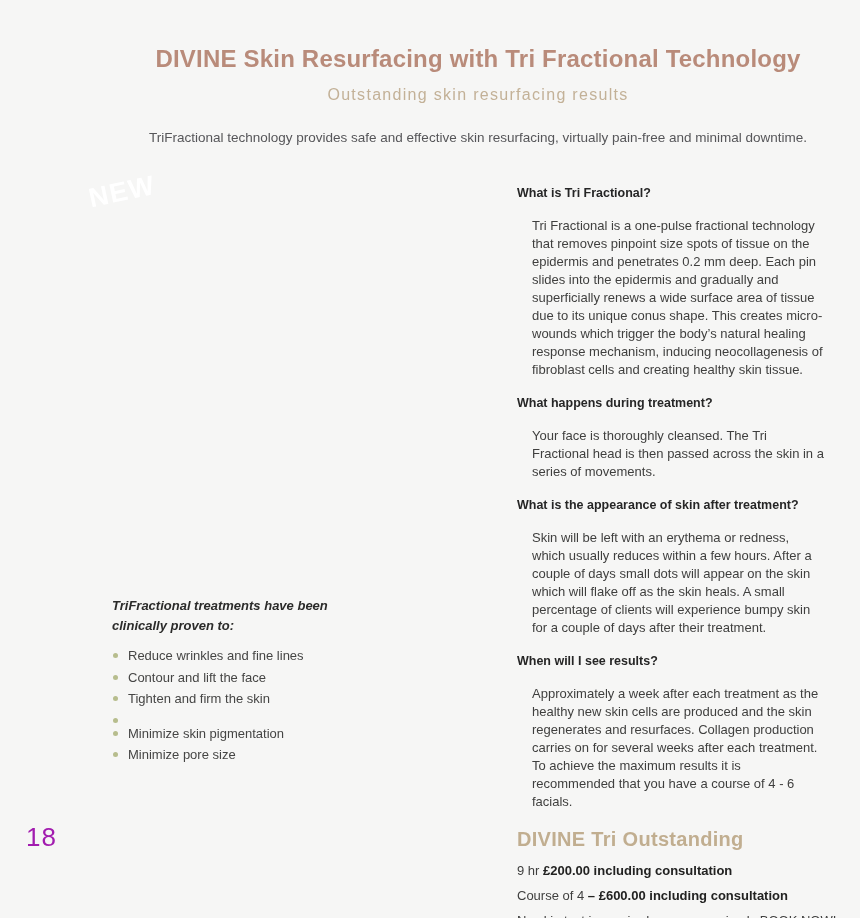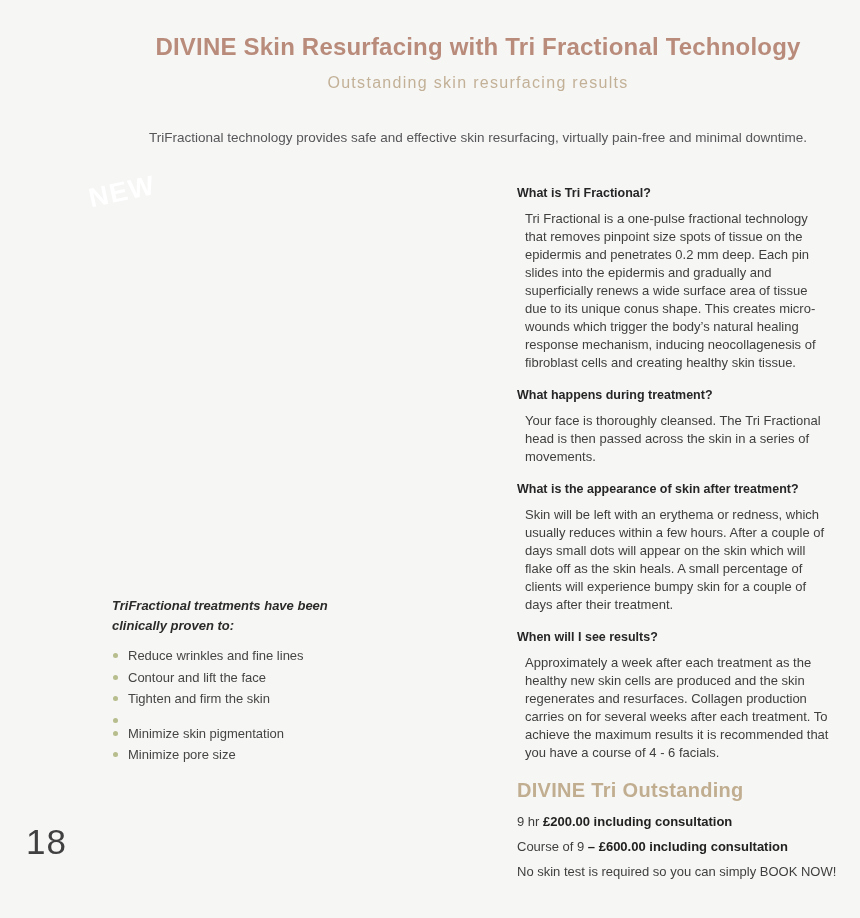--- a/index.html
+++ b/index.html
@@ -11,21 +11,21 @@
     overflow: hidden;
     -webkit-font-smoothing: antialiased;
   }
 
   
   .header {
     position: absolute; left: 96px; top: 34px; width: 764px;
     text-align: center;
   }
   .page-title {
-    margin: 0;
+    margin: 12px;
     font-size: 24px; font-weight: 700;
     color: #b98b7a;
     letter-spacing: 0.2px;
     line-height: 1.1;
   }
   .page-subtitle {
     margin: 14px 0 0 0;
     font-size: 16px; font-weight: 400;
     color: #c3b197;
     letter-spacing: 1.3px;
@@ -79,21 +79,21 @@
   .faq-section + .faq-section { margin-top: 14px; }
   .faq-section h3 {
     margin: 0 0 5px 0;
     font-size: 13px; font-weight: 700; color: #262626;
     line-height: 18px;
     white-space: nowrap;
     transform: scaleX(0.96);
     transform-origin: 0 0;
   }
   .faq-section p {
-    margin: 8px;
+    margin: 15px;
     font-size: 13px; color: #3f3f3e;
     line-height: 18px;
   }
 
   .pricing { margin-top: 17px; }
   .pricing-heading {
     margin: 0 0 12px 0;
     font-size: 20px; font-weight: 700;
     color: #c1ae90;
     letter-spacing: 0.3px;
@@ -101,23 +101,23 @@
   .price-line {
     margin: 0 0 10px 0;
     font-size: 13px; color: #3f3f3e;
     line-height: 15px;
   }
   .price-line .bold { font-weight: 700; color: #222221; }
 
   
   .page-number {
     position: absolute; left: 26px; top: 822px;
-    font-size: 35px;
+    font-size: 26px;
     font-weight: 100;
-    color: #404040;
+    color: #a21caf;
     letter-spacing: 1px;
   }
 </style>
 </head>
 <body>
 
 <div class="header">
   <h1 class="page-title">DIVINE Skin Resurfacing with Tri Fractional Technology</h1>
   <div class="page-subtitle">Outstanding skin resurfacing results</div>
 </div>
@@ -169,18 +169,18 @@
     <p>Skin will be left with an erythema or redness, which usually reduces within a few hours. After a couple of days small dots will appear on the skin which will flake off as the skin heals. A small percentage of clients will experience bumpy skin for a couple of days after their treatment.</p>
   </div>
   <div class="faq-section">
     <h3>When will I see results?</h3>
     <p>Approximately a week after each treatment as the healthy new skin cells are produced and the skin regenerates and resurfaces. Collagen production carries on for several weeks after each treatment. To achieve the maximum results it is recommended that you have a course of 4 - 6 facials.</p>
   </div>
 
   <div class="pricing">
     <h2 class="pricing-heading">DIVINE Tri Outstanding</h2>
     <p class="price-line"><span>9 hr </span><span class="bold">£200.00 including consultation</span></p>
-    <p class="price-line"><span>Course of 9 </span><span class="bold">– £600.00 including consultation</span></p>
+    <p class="price-line"><span>Course of 4 </span><span class="bold">– £600.00 including consultation</span></p>
     <p class="price-line">No skin test is required so you can simply BOOK NOW!</p>
   </div>
 </div>
 
 <div class="page-number">18</div>
 
 </body></html>

